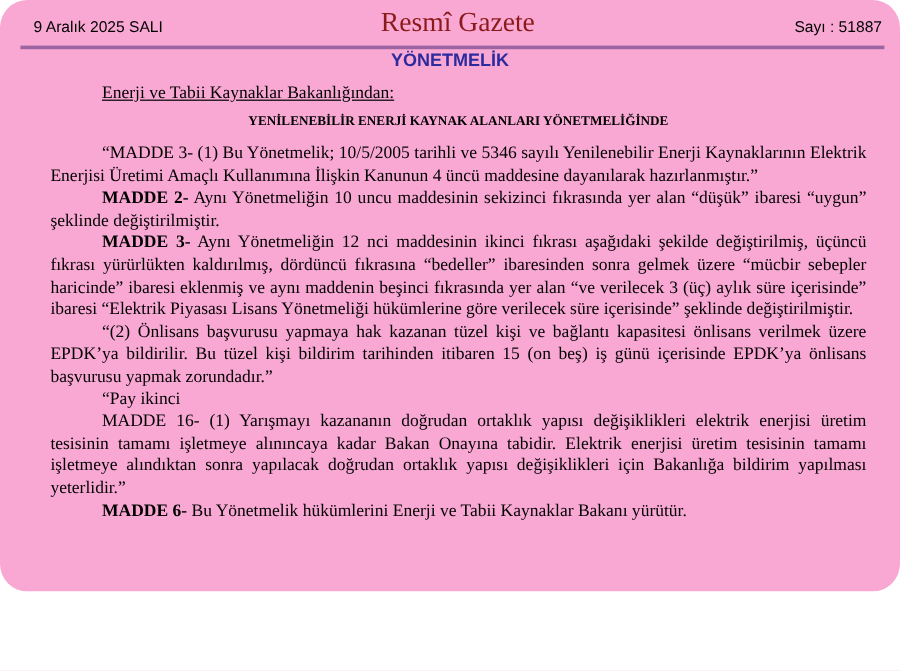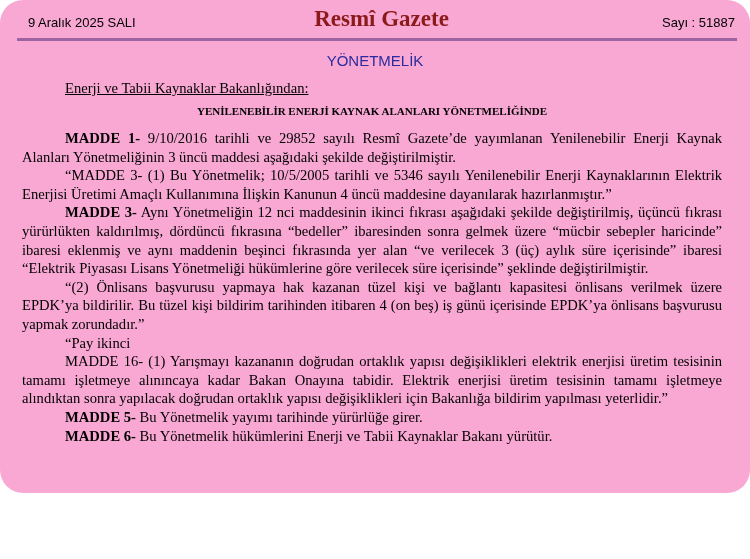--- a/index.html
+++ b/index.html
@@ -29,45 +29,45 @@
     font-size: 13px;
     line-height: 16px;
     white-space: nowrap;
   }
   .issue-date { justify-self: start; }
   .issue-number { justify-self: end; }
   .masthead {
     justify-self: center;
     margin: 0;
     font-family: "Liberation Serif", serif;
-    font-weight: bold;
+    font-weight: normal;
     font-size: 23px;
     line-height: 24px;
     color: #8b1a1a;
     white-space: nowrap;
   }
   
   .divider {
     height: 3px;
     background: #9c64a0;
     margin: 7px 13px 0 17px;
   }
   
   .section-heading {
-    margin-top: 11px;
+    margin-top: 1px;
     text-align: center;
     font-family: "Liberation Sans", sans-serif;
-    font-weight: normal;
+    font-weight: bold;
     font-size: 15px;
     line-height: 17px;
     color: #2b2b9e;
   }
   
   .content {
-    margin: 0 28px 0 22px;
+    margin: 0 28px 0 42px;
   }
   .ministry-line {
     margin: 10px 0 0 0;
     text-indent: 43px;
     font-size: 14.6px;
     line-height: 19px;
   }
   .ministry-line span { text-decoration: underline; }
   .doc-title {
     margin-top: 4px;
@@ -105,25 +105,24 @@
 
   <div class="content">
 
     <p class="ministry-line"><span>Enerji ve Tabii Kaynaklar Bakanlığından:</span></p>
 
     <div class="doc-title">
       <div>YENİLENEBİLİR ENERJİ KAYNAK ALANLARI YÖNETMELİĞİNDE</div>
     </div>
 
     <div class="paragraphs">
-      <p class="para"><span class="lead">MADDE 1-</span><span> 9/10/2016 tarihli ve 29852 sayılı Resmî Gazete’de yayımlanan Yenilenebilir Enerji Kaynak Alanları Yönetmeliğinin 3 üncü maddesi aşağıdaki şekilde değiştirilmiştir.</span></p>
       <p class="para"><span class="lead"></span><span>“MADDE 3- (1) Bu Yönetmelik; 10/5/2005 tarihli ve 5346 sayılı Yenilenebilir Enerji Kaynaklarının Elektrik Enerjisi Üretimi Amaçlı Kullanımına İlişkin Kanunun 4 üncü maddesine dayanılarak hazırlanmıştır.”</span></p>
+      <p class="para"><span class="lead">MADDE 2-</span><span> Aynı Yönetmeliğin 10 uncu maddesinin sekizinci fıkrasında yer alan “düşük” ibaresi “uygun” şeklinde değiştirilmiştir.</span></p>
       <p class="para"><span class="lead">MADDE 3-</span><span> Aynı Yönetmeliğin 12 nci maddesinin ikinci fıkrası aşağıdaki şekilde değiştirilmiş, üçüncü fıkrası yürürlükten kaldırılmış, dördüncü fıkrasına “bedeller” ibaresinden sonra gelmek üzere “mücbir sebepler haricinde” ibaresi eklenmiş ve aynı maddenin beşinci fıkrasında yer alan “ve verilecek 3 (üç) aylık süre içerisinde” ibaresi “Elektrik Piyasası Lisans Yönetmeliği hükümlerine göre verilecek süre içerisinde” şeklinde değiştirilmiştir.</span></p>
-      <p class="para"><span class="lead"></span><span>“(2) Önlisans başvurusu yapmaya hak kazanan tüzel kişi ve bağlantı kapasitesi önlisans verilmek üzere EPDK’ya bildirilir. Bu tüzel kişi bildirim tarihinden itibaren 4 (on beş) iş günü içerisinde EPDK’ya önlisans başvurusu yapmak zorundadır.”</span></p>
+      <p class="para"><span class="lead"></span><span>“(2) Önlisans başvurusu yapmaya hak kazanan tüzel kişi ve bağlantı kapasitesi önlisans verilmek üzere EPDK’ya bildirilir. Bu tüzel kişi bildirim tarihinden itibaren 15 (on beş) iş günü içerisinde EPDK’ya önlisans başvurusu yapmak zorundadır.”</span></p>
       <p class="para"><span class="lead"></span><span>“Pay ikinci</span></p>
       <p class="para"><span class="lead"></span><span>MADDE 16- (1) Yarışmayı kazananın doğrudan ortaklık yapısı değişiklikleri elektrik enerjisi üretim tesisinin tamamı işletmeye alınıncaya kadar Bakan Onayına tabidir. Elektrik enerjisi üretim tesisinin tamamı işletmeye alındıktan sonra yapılacak doğrudan ortaklık yapısı değişiklikleri için Bakanlığa bildirim yapılması yeterlidir.”</span></p>
-      <p class="para"><span class="lead">MADDE 5-</span><span> Bu Yönetmelik yayımı tarihinde yürürlüğe girer.</span></p>
       <p class="para"><span class="lead">MADDE 6-</span><span> Bu Yönetmelik hükümlerini Enerji ve Tabii Kaynaklar Bakanı yürütür.</span></p>
     </div>
 
   </div>
 
 </div>
 
 </body></html>

